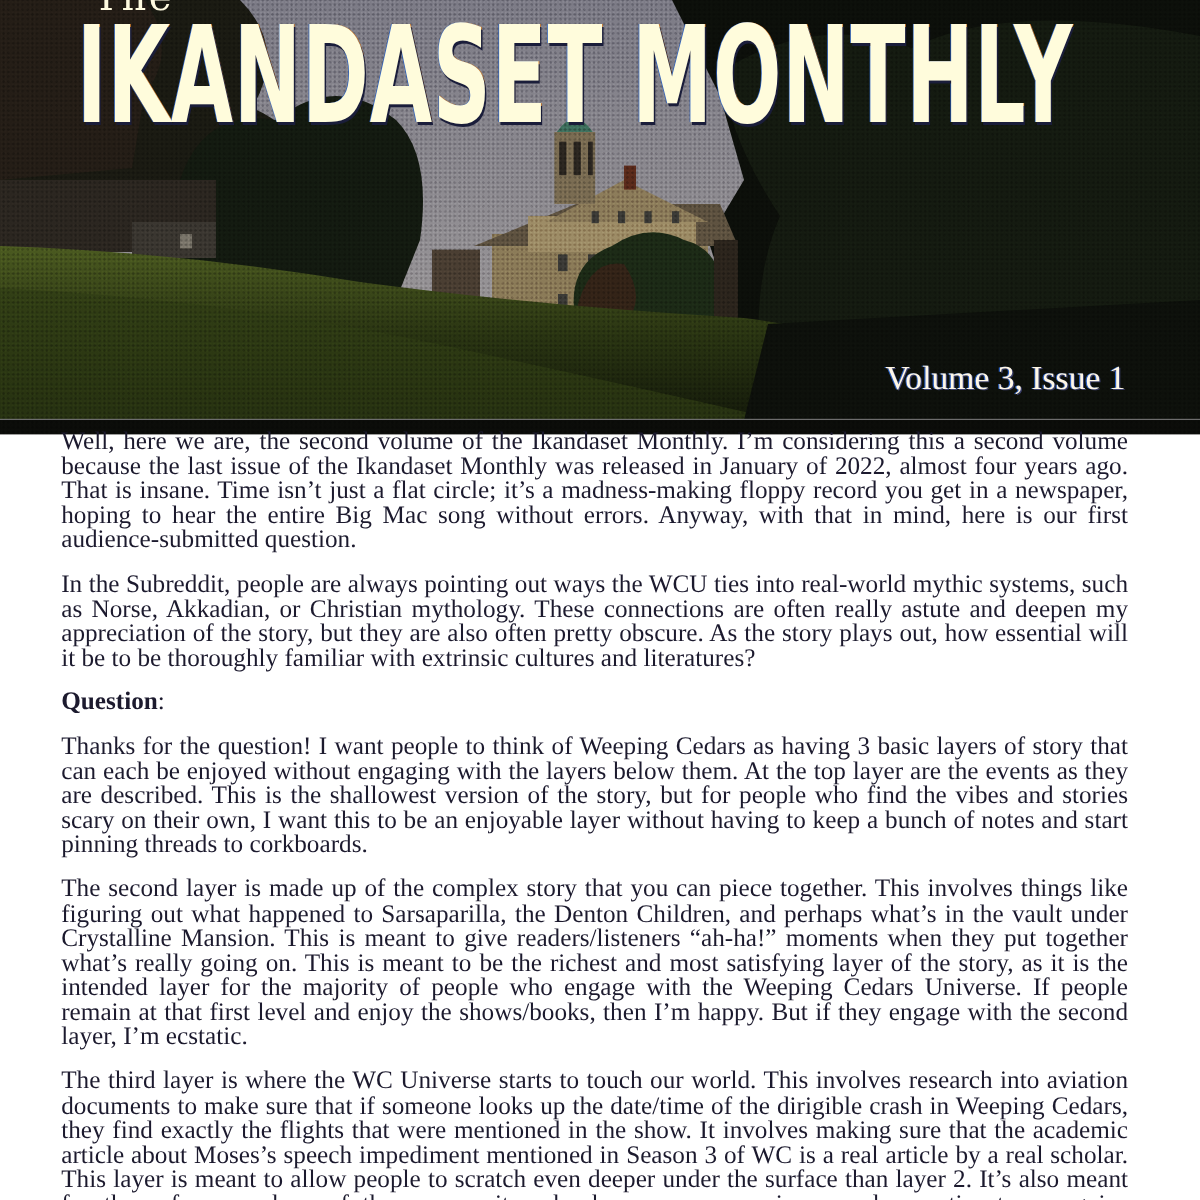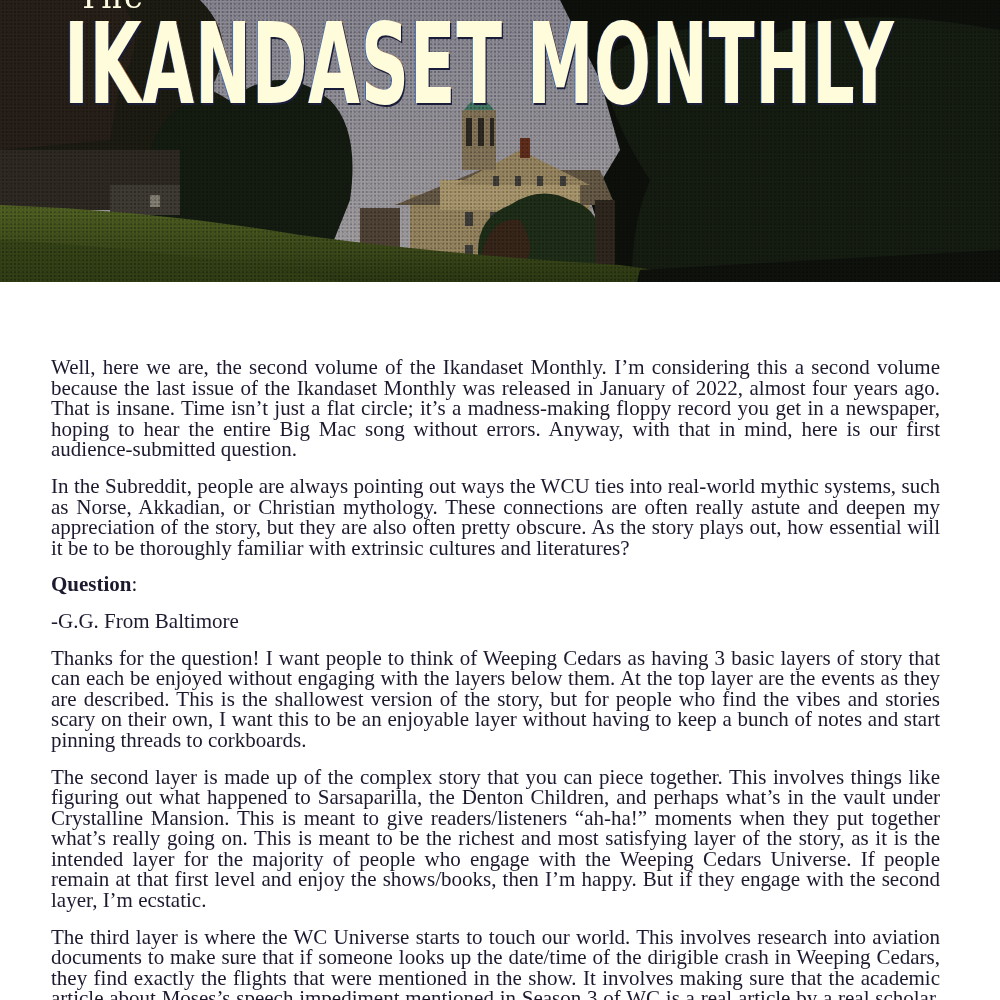--- a/index.html
+++ b/index.html
@@ -4,21 +4,21 @@
   <style>
     html, body { margin: 0; padding: 0; }
     body {
       width: 1000px; height: 1000px; overflow: hidden;
       background: #ffffff;
       font-family: "Liberation Serif", "DejaVu Serif", serif;
       position: relative;
     }
     
     .hero {
-      position: absolute; left: 0; top: 0; width: 1000px; height: 282px;
+      position: absolute; left: 0; top: 0; width: 1000px; height: 362px;
       overflow: hidden;
       background: #0b0c09;
     }
     .hero svg.scene { position: absolute; left: 0; top: 0; }
     .noise {
       position: absolute; inset: 0;
       background-image:
         radial-gradient(rgba(255,255,255,0.10) 1px, transparent 1.2px),
         radial-gradient(rgba(0,0,0,0.25) 1px, transparent 1.2px);
       background-size: 3px 3px, 4px 4px;
@@ -134,19 +134,18 @@
   <div class="hero-bottom-line"></div>
 </div>
 
 <div class="article">
   <p>Well, here we are, the second volume of the Ikandaset Monthly. I’m considering this a second volume because the last issue of the Ikandaset Monthly was released in January of 2022, almost four years ago. That is insane. Time isn’t just a flat circle; it’s a madness-making floppy record you get in a newspaper, hoping to hear the entire Big Mac song without errors. Anyway, with that in mind, here is our first audience-submitted question.</p>
 
   <p>In the Subreddit, people are always pointing out ways the WCU ties into real-world mythic systems, such as Norse, Akkadian, or Christian mythology. These connections are often really astute and deepen my appreciation of the story, but they are also often pretty obscure. As the story plays out, how essential will it be to be thoroughly familiar with extrinsic cultures and literatures?</p>
 
   <p><span class="label">Question</span><span>:</span></p>
 
-  <p>-G.G. From Baltimore</p>
 
 
   <p>Thanks for the question! I want people to think of Weeping Cedars as having 3 basic layers of story that can each be enjoyed without engaging with the layers below them. At the top layer are the events as they are described. This is the shallowest version of the story, but for people who find the vibes and stories scary on their own, I want this to be an enjoyable layer without having to keep a bunch of notes and start pinning threads to corkboards.</p>
   <p>The second layer is made up of the complex story that you can piece together. This involves things like figuring out what hap­pened to Sarsaparilla, the Denton Children, and perhaps what’s in the vault under Crystalline Mansion. This is meant to give readers/listeners “ah-ha!” moments when they put together what’s really going on. This is meant to be the richest and most sat­isfying layer of the story, as it is the intended layer for the majority of people who engage with the Weeping Cedars Universe. If people remain at that first level and enjoy the shows/books, then I’m happy. But if they engage with the second layer, I’m ecstatic.</p>
   <p>The third layer is where the WC Universe starts to touch our world. This involves research into aviation documents to make sure that if someone looks up the date/time of the dirigible crash in Weeping Cedars, they find exactly the flights that were mentioned in the show. It involves making sure that the academic article about Moses’s speech impediment mentioned in Season 3 of WC is a real article by a real scholar. This layer is meant to allow people to scratch even deeper under the surface than layer 2. It’s also meant for those few members of the community who have some experience and expertise to recognize something that other people won’t readily see. So, for example, the writings of Mikulas in Lightning Falls are patterned on the writing of St. Thomas</p>
 </div>
 
 </body></html>

